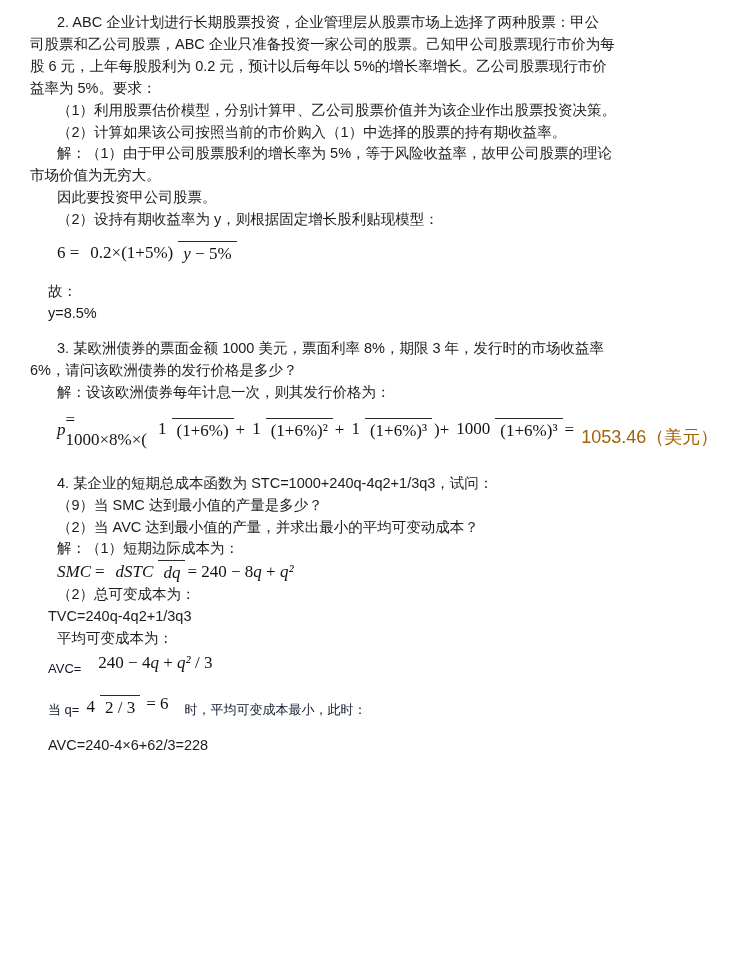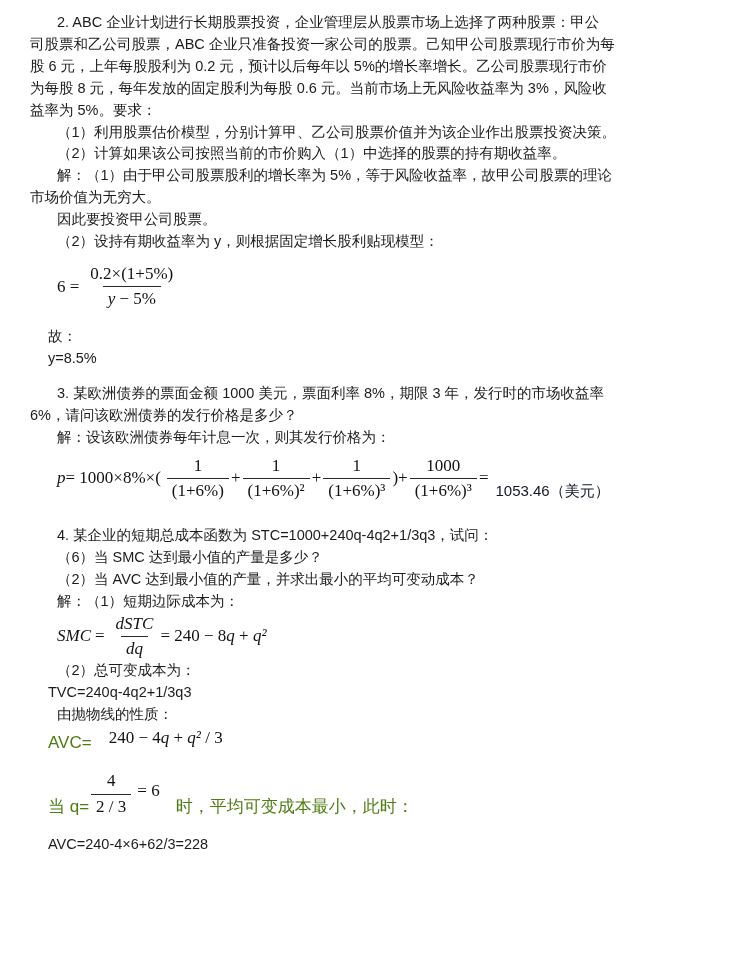--- a/index.html
+++ b/index.html
@@ -31,44 +31,44 @@
     display: flex;
     align-items: center;
     font-family: "Liberation Serif", serif;
     font-size: 17px;
     color: #121212;
   }
   .ml-f   { margin-left: 27px; }
   .ml-sm  { margin-left: 18px; }
   .frac {
     display: inline-flex;
-    flex-direction: column;
+    flex-direction: row;
     align-items: center;
     margin: 0 2px;
   }
   .fnum { padding: 0 5px 1px 5px; line-height: 1.3; }
   .fden {
     border-top: 1.4px solid #2a2a2a;
     padding: 1px 5px 0 5px;
     line-height: 1.3;
   }
   .var { font-style: italic; }
   .mexpr { white-space: pre; }
   .gap-s { margin-right: 4px; }
   .sans-label {
     font-family: "Liberation Sans", sans-serif;
-    font-size: 17px;
-    color: #4d7c0f;
+    font-size: 13px;
+    color: #0f172a;
   }
   .result-below {
     font-family: "Liberation Sans", sans-serif;
-    font-size: 15px;
-    color: #0f172a;
+    font-size: 18px;
+    color: #a16207;
     position: relative;
-    top: 13px;
+    top: 7px;
     margin-left: 7px;
     white-space: nowrap;
   }
   .raised { position: relative; top: -5px; margin-left: 17px; }
   .row-bottom { align-items: flex-end; }
   .mid-eq { align-self: center; position: relative; top: -3px; margin-left: 4px; }
   .tail-text { margin-left: 16px; white-space: nowrap; }
 
   
   .mt-f1   { margin-top: 10px; }
@@ -83,21 +83,20 @@
   .mt-fin  { margin-top: 16px; }
 </style>
 </head>
 <body>
 
 <div class="page">
 
   <div class="line indent">2. ABC 企业计划进行长期股票投资，企业管理层从股票市场上选择了两种股票：甲公</div>
   <div class="line">司股票和乙公司股票，ABC 企业只准备投资一家公司的股票。己知甲公司股票现行市价为每</div>
   <div class="line">股 6 元，上年每股股利为 0.2 元，预计以后每年以 5%的增长率增长。乙公司股票现行市价</div>
-  <div class="line">为每股 8 元，每年发放的固定股利为每股 0.6 元。当前市场上无风险收益率为 3%，风险收</div>
   <div class="line">益率为 5%。要求：</div>
   <div class="line indent">（1）利用股票估价模型，分别计算甲、乙公司股票价值并为该企业作出股票投资决策。</div>
   <div class="line indent">（2）计算如果该公司按照当前的市价购入（1）中选择的股票的持有期收益率。</div>
   <div class="line indent">解：（1）由于甲公司股票股利的增长率为 5%，等于风险收益率，故甲公司股票的理论</div>
   <div class="line">市场价值为无穷大。</div>
   <div class="line indent">因此要投资甲公司股票。</div>
   <div class="line indent">（2）设持有期收益率为 y，则根据固定增长股利贴现模型：</div>
 
   <div class="math-row ml-f mt-f1">
     <span class="gap-s">6 =</span>
@@ -134,37 +133,37 @@
     <span>)+</span>
     <span class="frac">
       <span class="fnum">1000</span>
       <span class="fden">(1+6%)³</span>
     </span>
     <span>=</span>
     <span class="result-below">1053.46（美元）</span>
   </div>
 
   <div class="line indent mt-q4">4. 某企业的短期总成本函数为 STC=1000+240q-4q2+1/3q3，试问：</div>
-  <div class="line indent">（6）当 SMC 达到最小值的产量是多少？</div>
+  <div class="line indent">（9）当 SMC 达到最小值的产量是多少？</div>
   <div class="line indent">（2）当 AVC 达到最小值的产量，并求出最小的平均可变动成本？</div>
   <div class="line indent">解：（1）短期边际成本为：</div>
 
   <div class="math-row ml-f mt-f3">
     <span class="var gap-s">SMC</span>
     <span class="gap-s">=</span>
     <span class="frac">
       <span class="fnum var">dSTC</span>
       <span class="fden var">dq</span>
     </span>
     <span class="mexpr"><span>= 240 − 8</span><span class="var">q</span><span> + </span><span class="var">q²</span></span>
   </div>
 
   <div class="line indent">（2）总可变成本为：</div>
   <div class="line indent-sm">TVC=240q-4q2+1/3q3</div>
-  <div class="line indent">由抛物线的性质：</div>
+  <div class="line indent">平均可变成本为：</div>
 
   <div class="math-row ml-sm mt-f4">
     <span class="sans-label">AVC=</span>
     <span class="mexpr raised"><span>240 − 4</span><span class="var">q</span><span> + </span><span class="var">q²</span><span> / 3</span></span>
   </div>
 
   <div class="math-row ml-sm mt-f5 row-bottom">
     <span class="sans-label">当 q=</span>
     <span class="frac">
       <span class="fnum">4</span>

